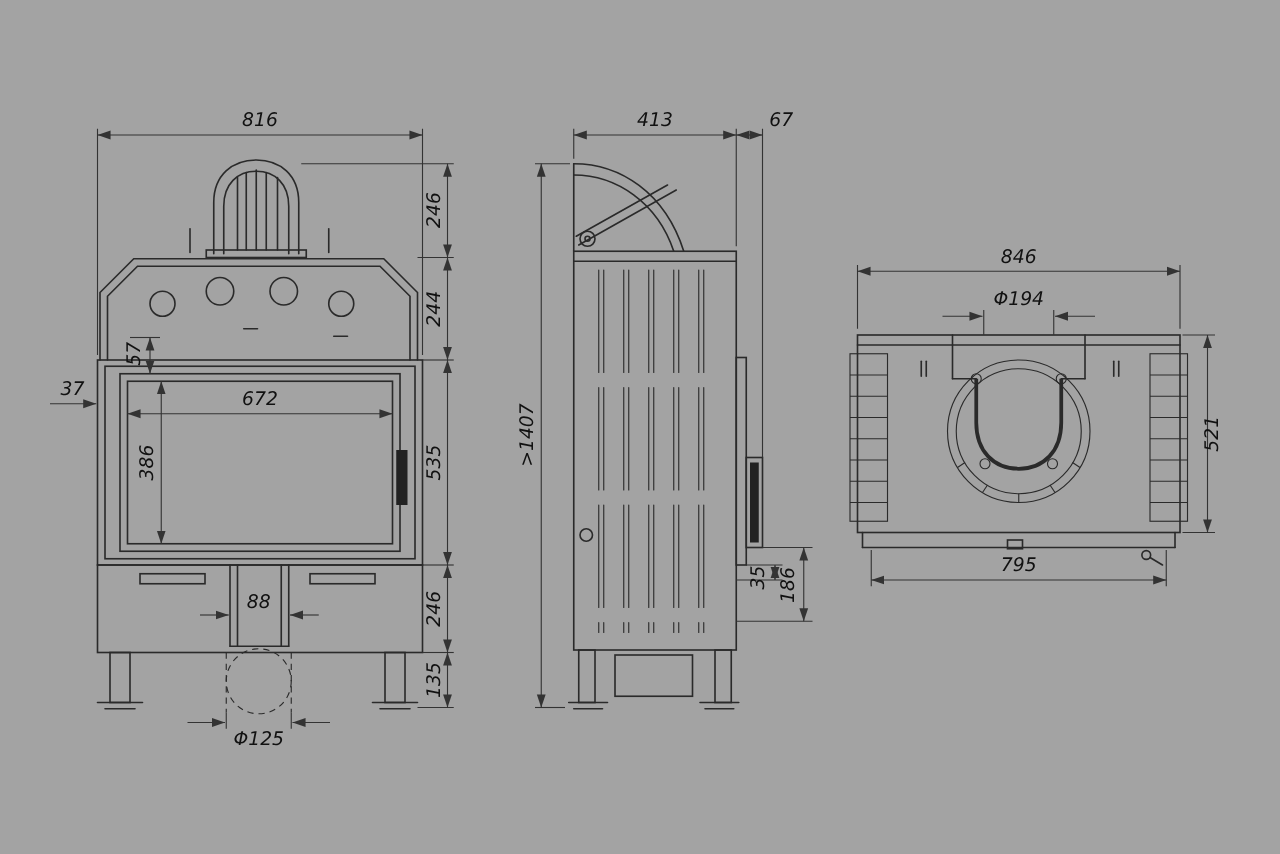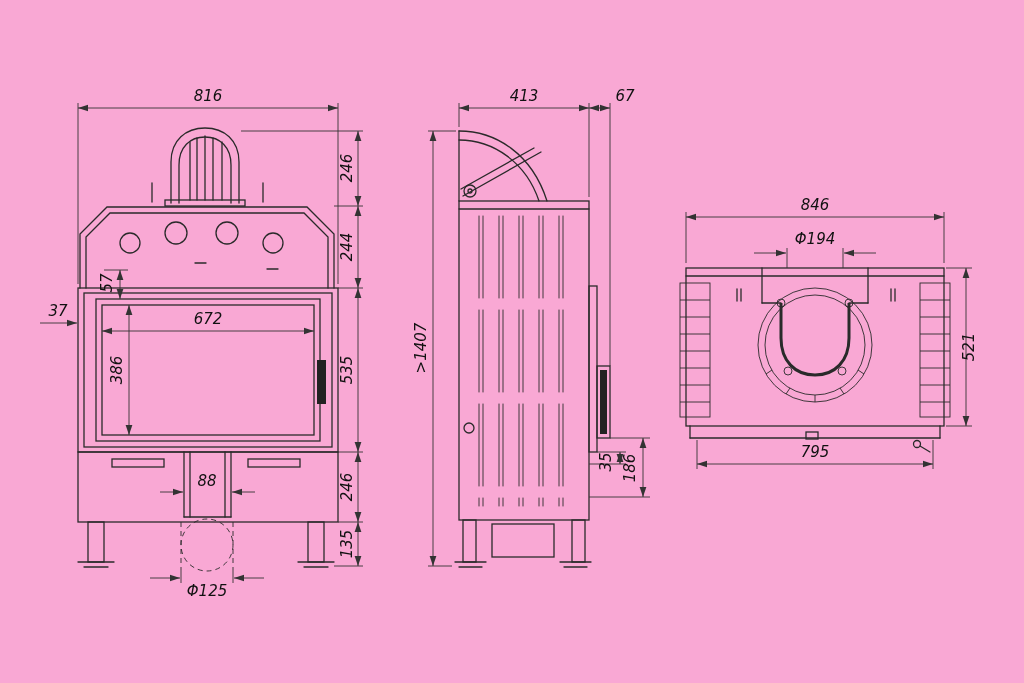--- a/index.html
+++ b/index.html
@@ -1,20 +1,20 @@
 <!DOCTYPE html>
 <html><head>
 <meta charset="utf-8">
 <style>
   html, body { margin: 0; padding: 0; background: #e9e9e9; }
   .canvas {
     position: relative;
     width: 1024px;
     height: 683px;
-    background: #f9a8d4;
+    background: #a3a3a3;
     margin: 0 auto;
     overflow: hidden;
   }
   svg { display: block; }
   svg text {
     font-family: "DejaVu Sans", sans-serif;
     font-style: italic;
     font-size: 15px;
     fill: #111111;
     stroke: none;

